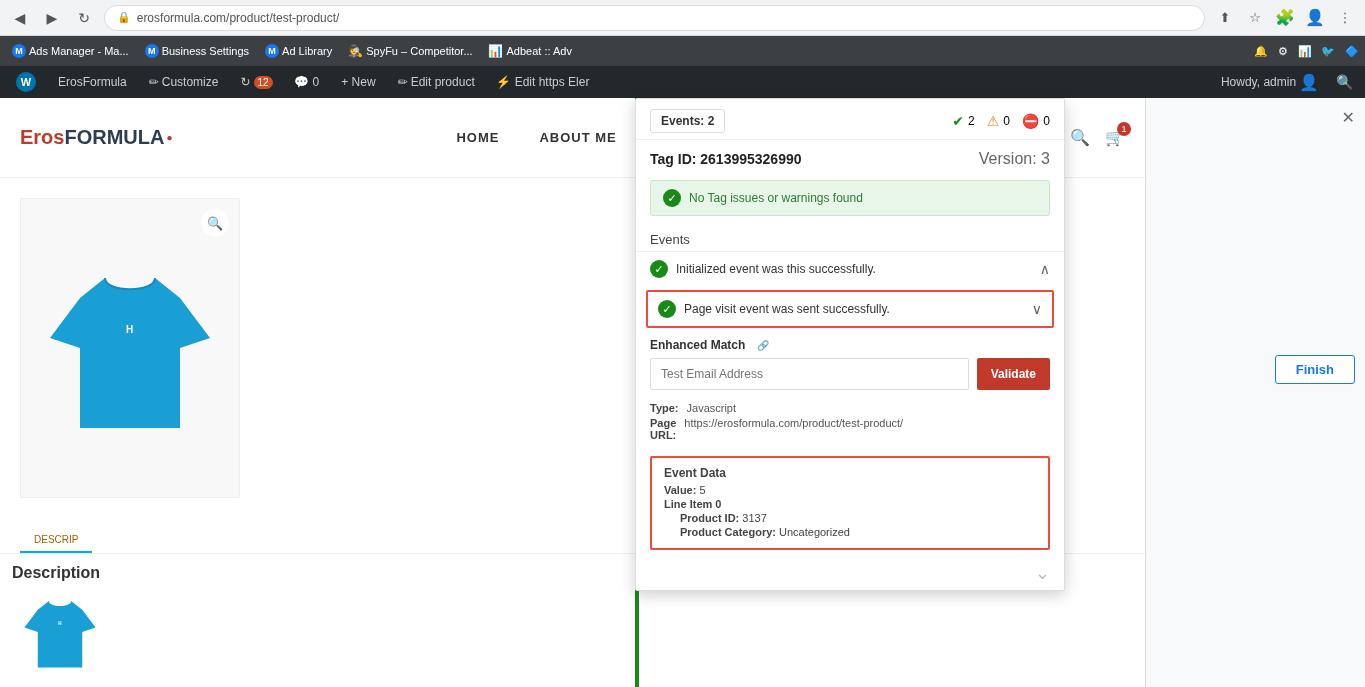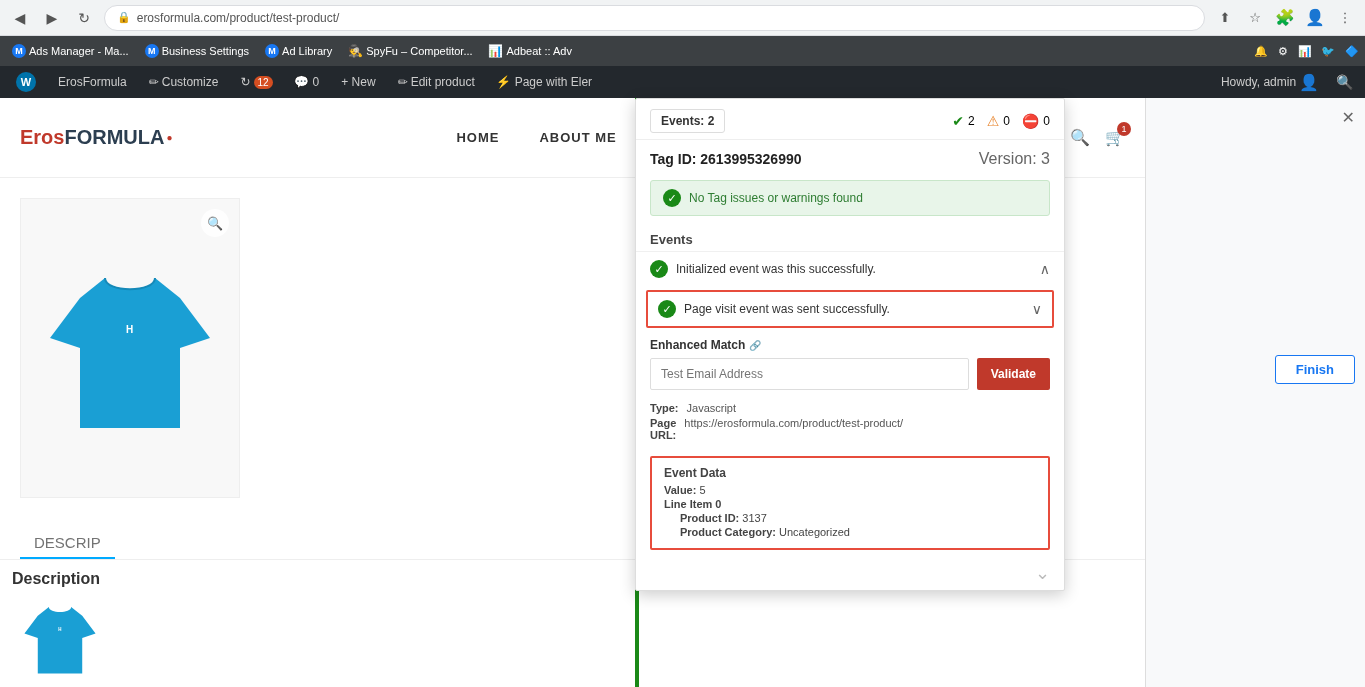--- a/index.html
+++ b/index.html
@@ -257,21 +257,21 @@
       display: flex;
       align-items: center;
       gap: 8px;
       font-size: 12px;
       color: #2e7d32;
     }
     .events-section-label {
       padding: 8px 14px 4px;
       font-size: 13px;
       color: #444;
-      font-weight: 700;
+      font-weight: 400;
     }
 
     
     .event-row {
       border-top: 1px solid #f0f0f0;
       padding: 8px 14px;
     }
     .event-row-header {
       display: flex;
       align-items: center;
@@ -303,21 +303,21 @@
       margin: 4px 10px;
       border-radius: 2px;
       padding: 8px 10px;
     }
 
     
     .enhanced-match-section {
       padding: 6px 14px;
     }
     .enhanced-match-label {
-      display: flex; align-items: center; gap: 4px;
+      display: flex; align-items: center; gap: 12px;
       font-size: 12px;
       font-weight: 600;
       color: #333;
       margin-bottom: 6px;
     }
     .external-link-icon {
       font-size: 10px;
       color: #555;
     }
     .enhanced-match-row {
@@ -384,22 +384,22 @@
     
     .pixel-popup::-webkit-scrollbar { width: 6px; }
     .pixel-popup::-webkit-scrollbar-thumb { background: #ccc; border-radius: 3px; }
     .desc-tab-area {
       padding: 10px 20px 0;
       border-bottom: 1px solid #eee;
     }
     .desc-tab {
       display: inline-block;
       padding: 6px 14px;
-      font-size: 15px;
-      color: #737373;
+      font-size: 10px;
+      color: #a16207;
       border-bottom: 2px solid #00aaff;
       cursor: pointer;
     }
     .finish-btn {
       background: #fff;
       border: 1px solid #1877f2;
       color: #1877f2;
       padding: 6px 20px;
       font-size: 13px;
       font-weight: 600;
@@ -494,21 +494,21 @@
   </div>
   <div class="wp-bar-item">
     <span>+ New</span>
   </div>
   <div class="wp-bar-item">
     <span>✏</span>
     <span>Edit product</span>
   </div>
   <div class="wp-bar-item">
     <span>⚡</span>
-    <span>Page with Eler</span>
+    <span>Edit https Eler</span>
   </div>
   <div style="flex:1"></div>
   <div class="wp-bar-item">
     <span>Howdy, admin</span>
     <span style="font-size:16px;">👤</span>
   </div>
   <button class="browser-icon-btn" style="color:#ccc;font-size:14px;">🔍</button>
 </div>
 
 <div class="main-area">

